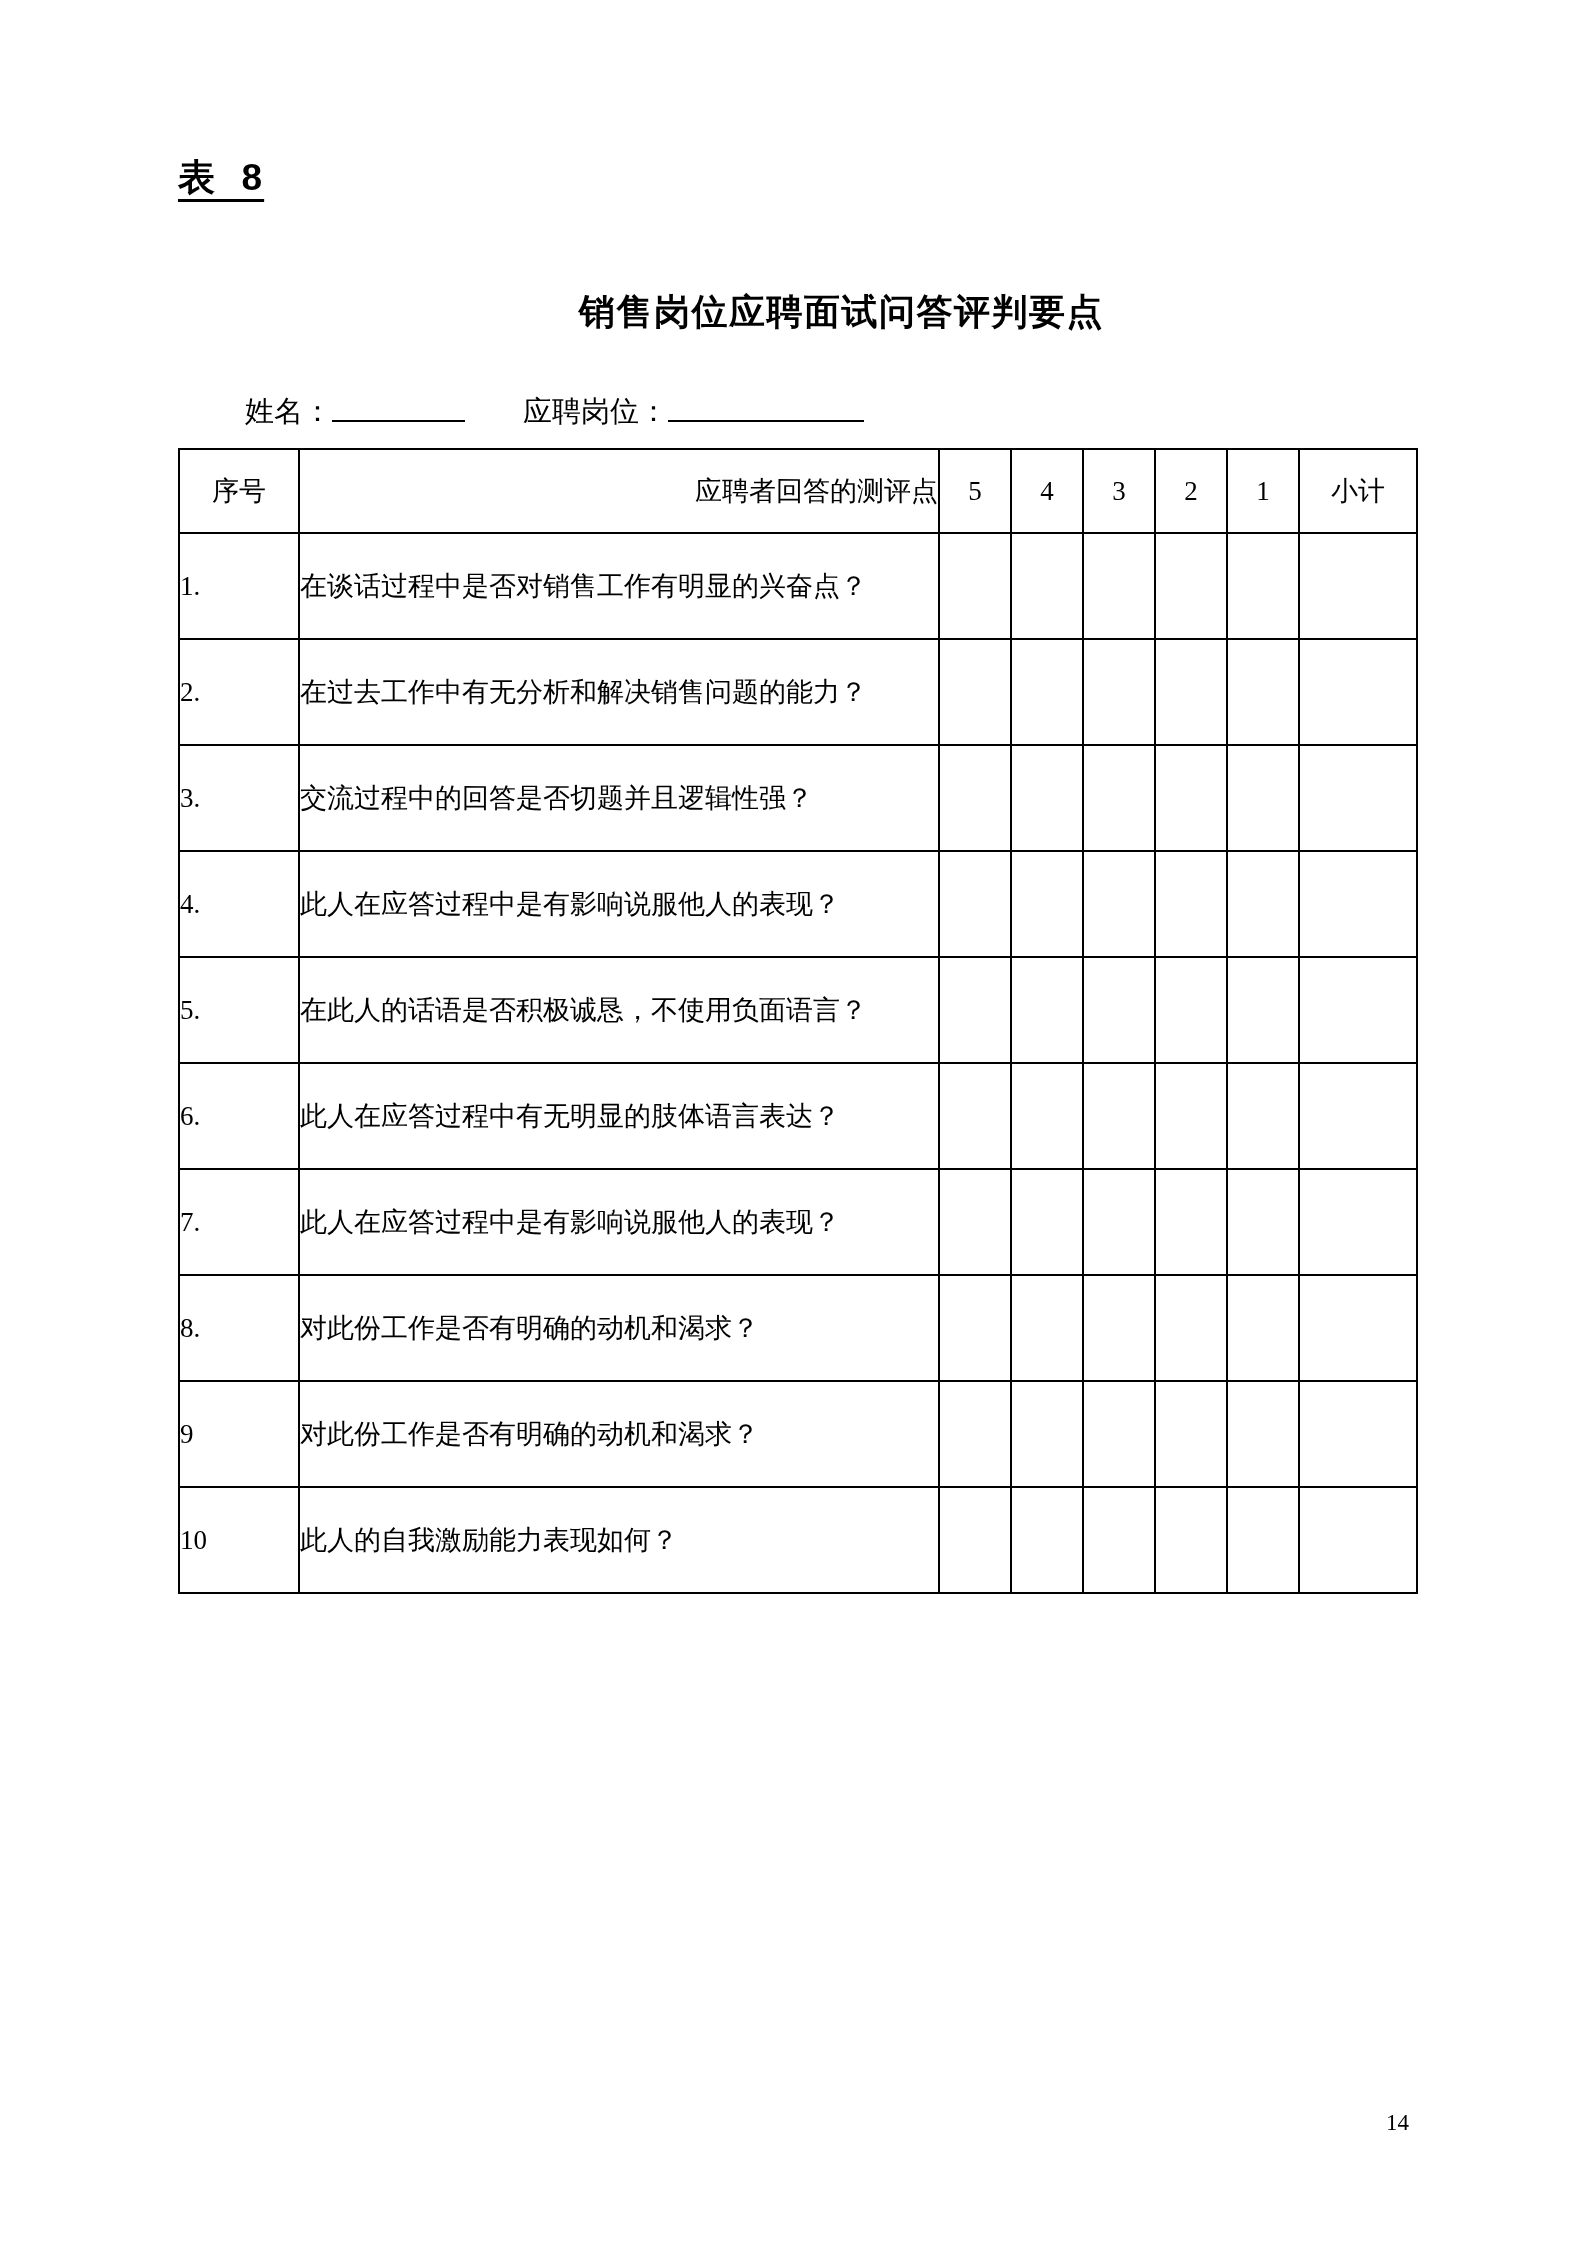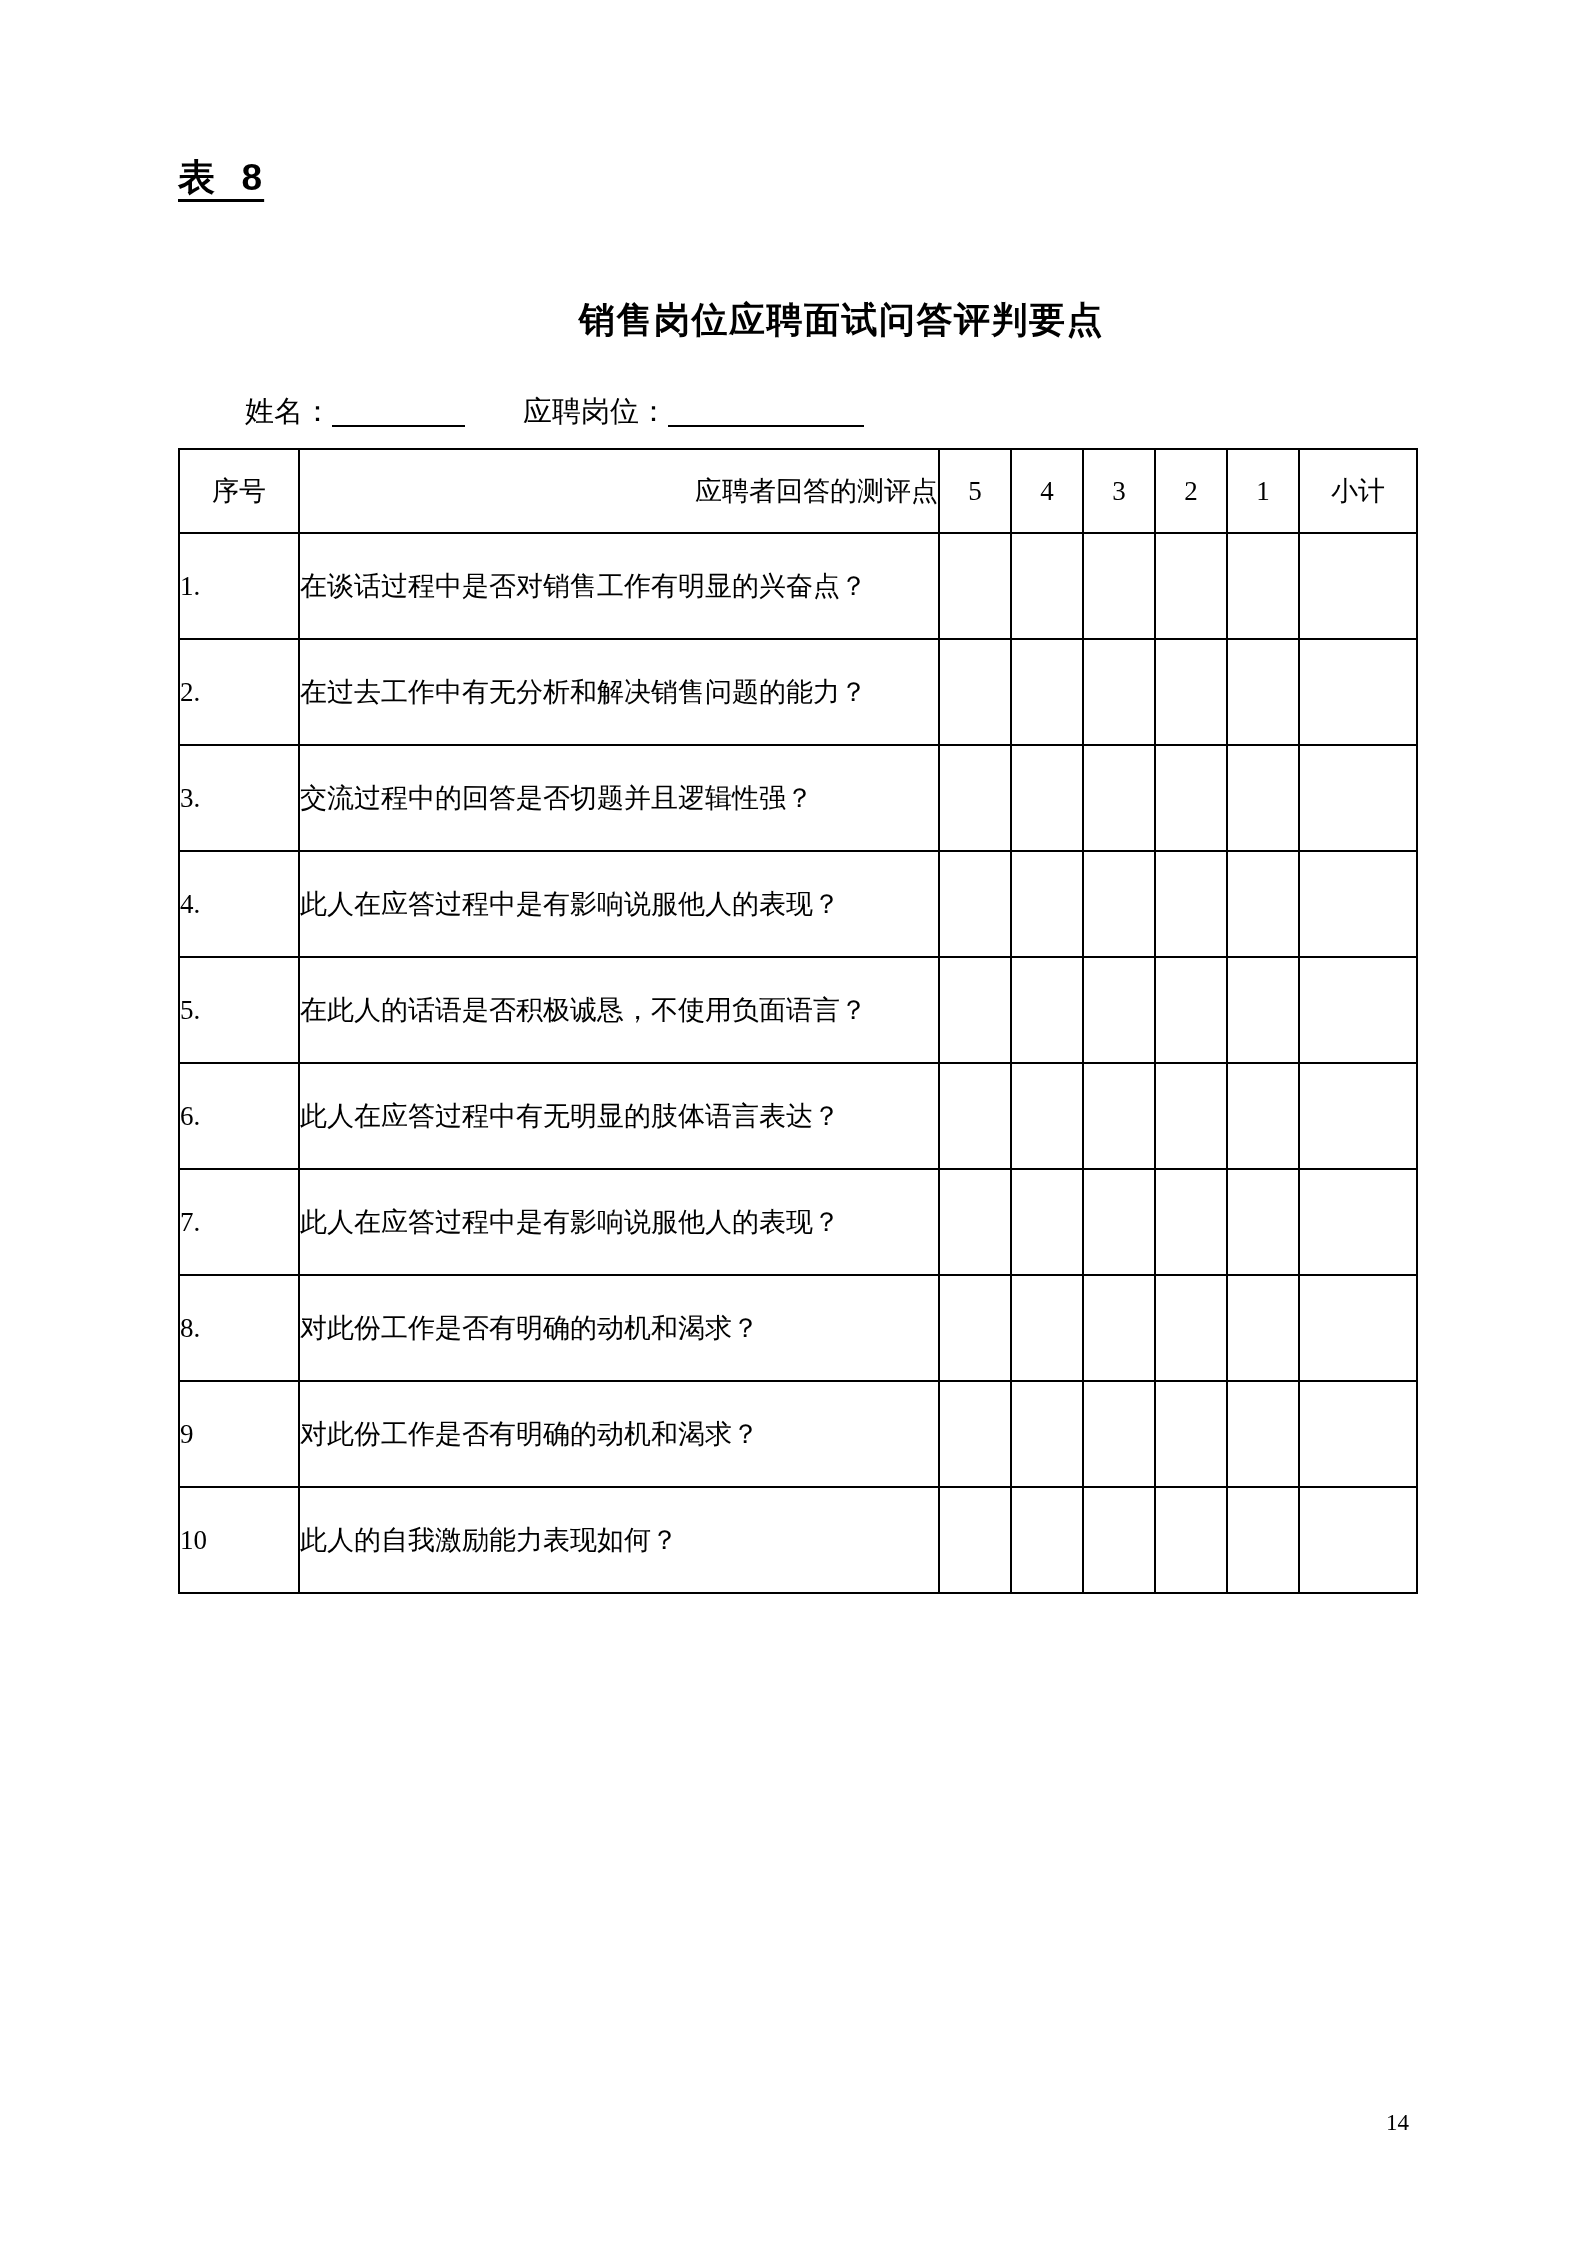--- a/index.html
+++ b/index.html
@@ -36,38 +36,38 @@
     text-underline-offset: 9px;
     text-decoration-thickness: 3px;
     white-space: pre;
   }
 
   
   .doc-title {
     position: absolute;
     left: 0;
     right: 0;
-    top: 296px;
+    top: 288px;
     text-align: center;
     font-family: "Liberation Sans", "DejaVu Sans", sans-serif;
     font-weight: bold;
     font-size: 36px;
     letter-spacing: 1.5px;
     padding-left: 96px;
   }
 
   
   .meta-row {
     position: absolute;
     left: 245px;
     top: 392px;
     font-size: 29px;
     white-space: nowrap;
     display: flex;
-    align-items: center;
+    align-items: flex-start;
   }
   .meta-blank {
     display: inline-block;
     border-bottom: 2px solid #000;
     height: 28px;
   }
   .meta-blank.name { width: 133px; }
   .meta-blank.position { width: 196px; }
   .meta-gap { display: inline-block; width: 58px; }
 

